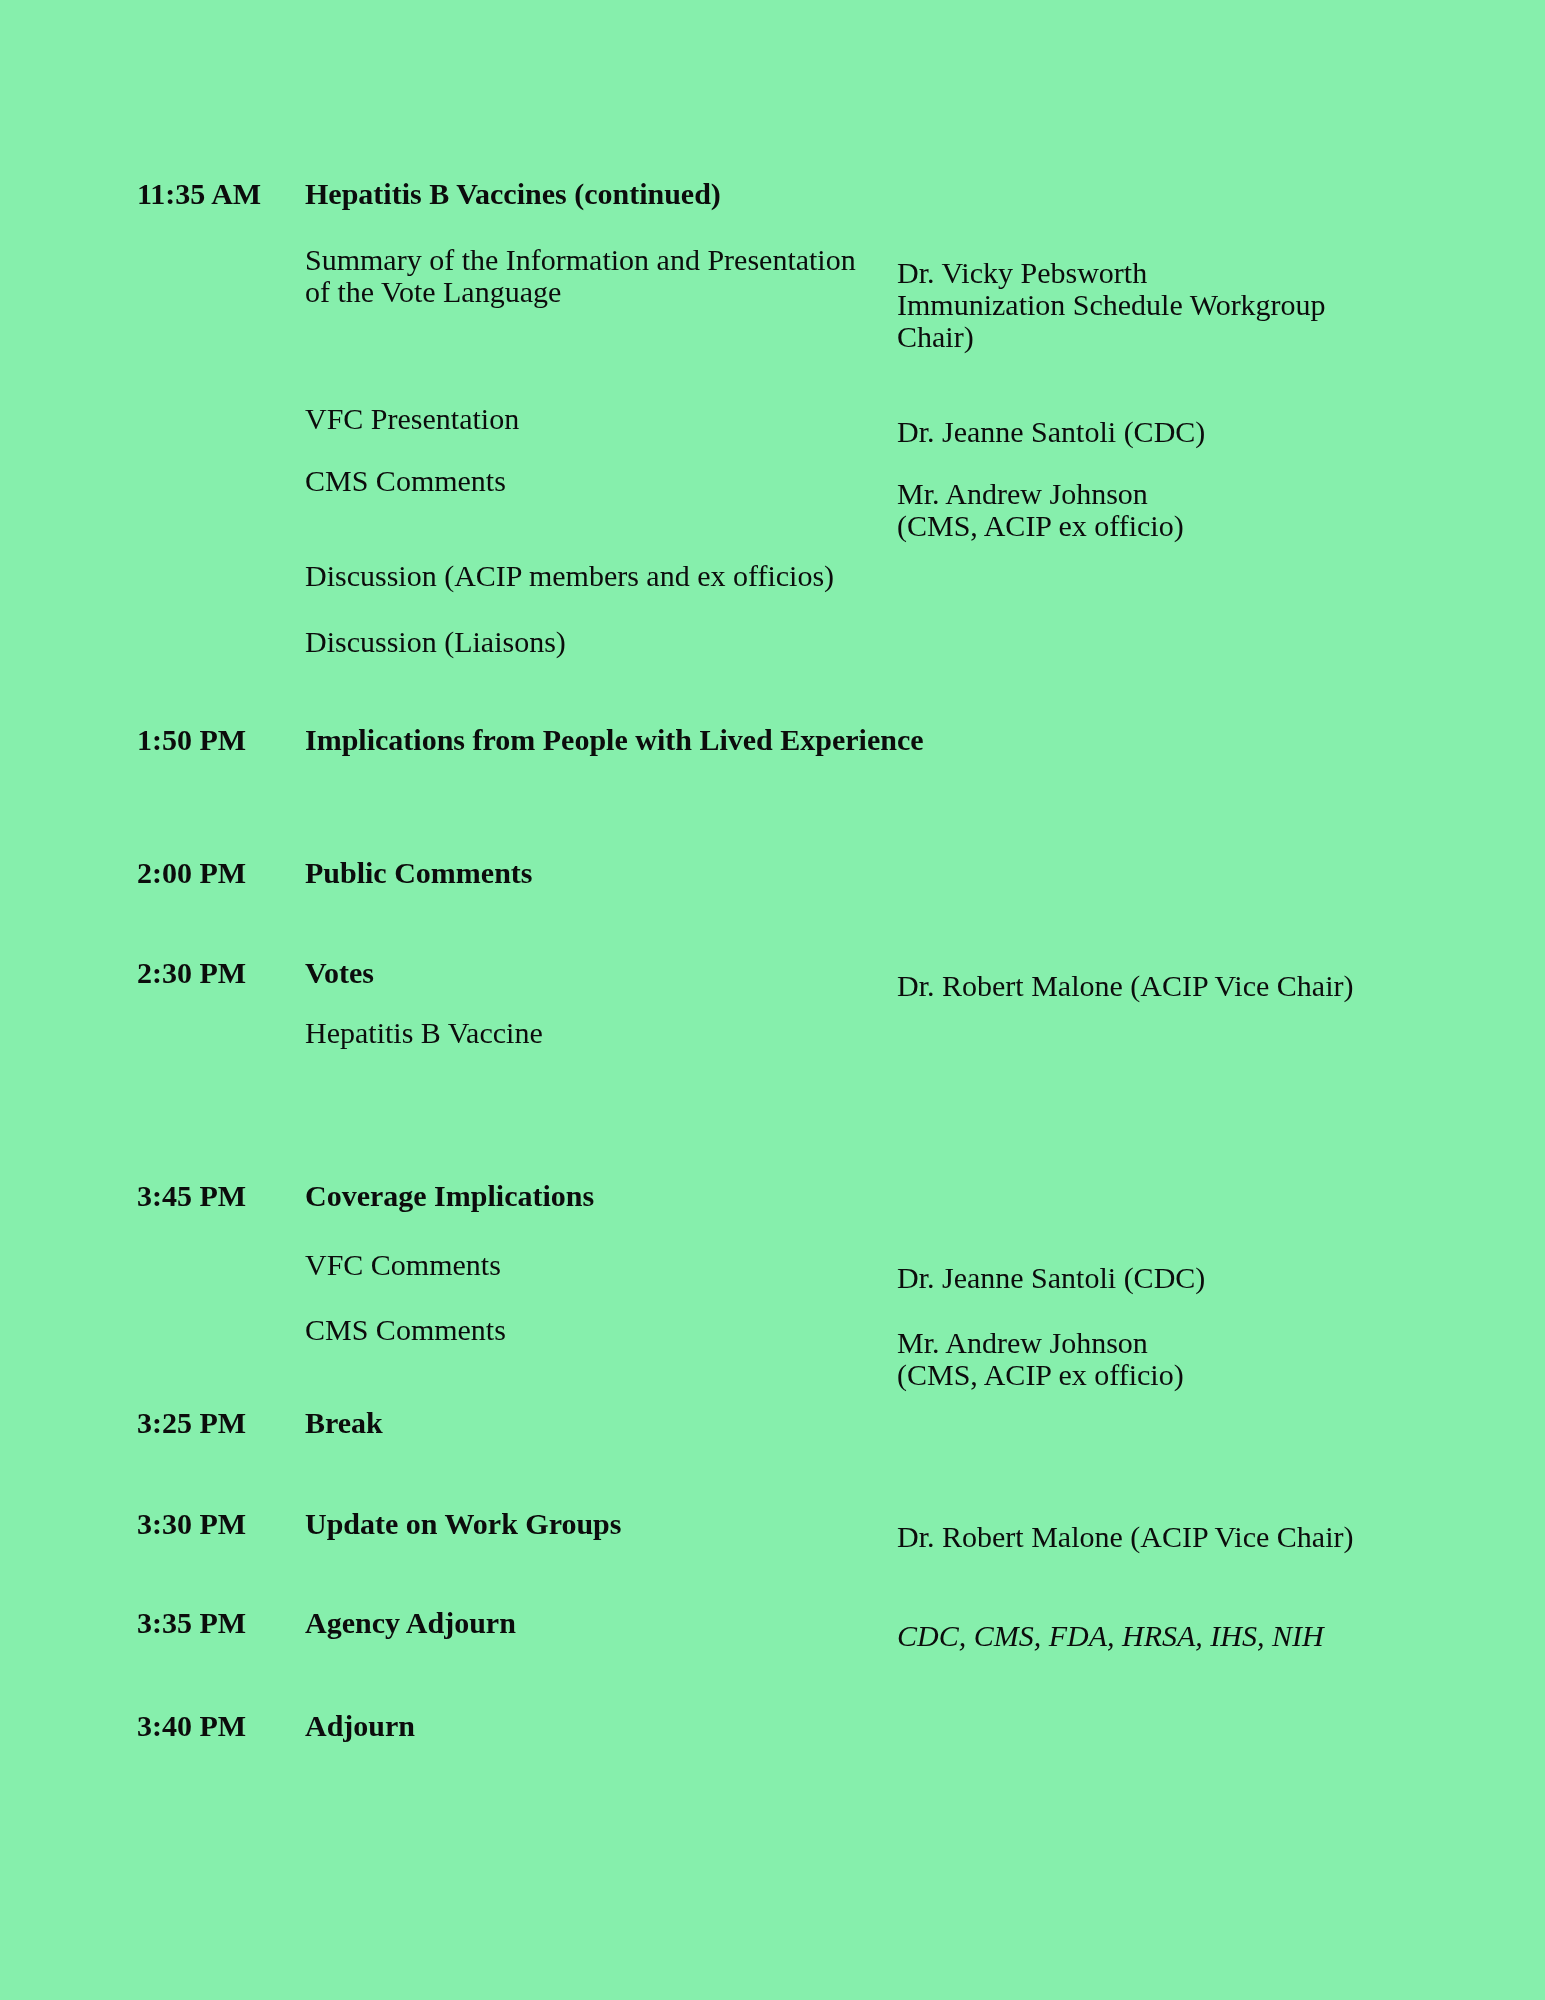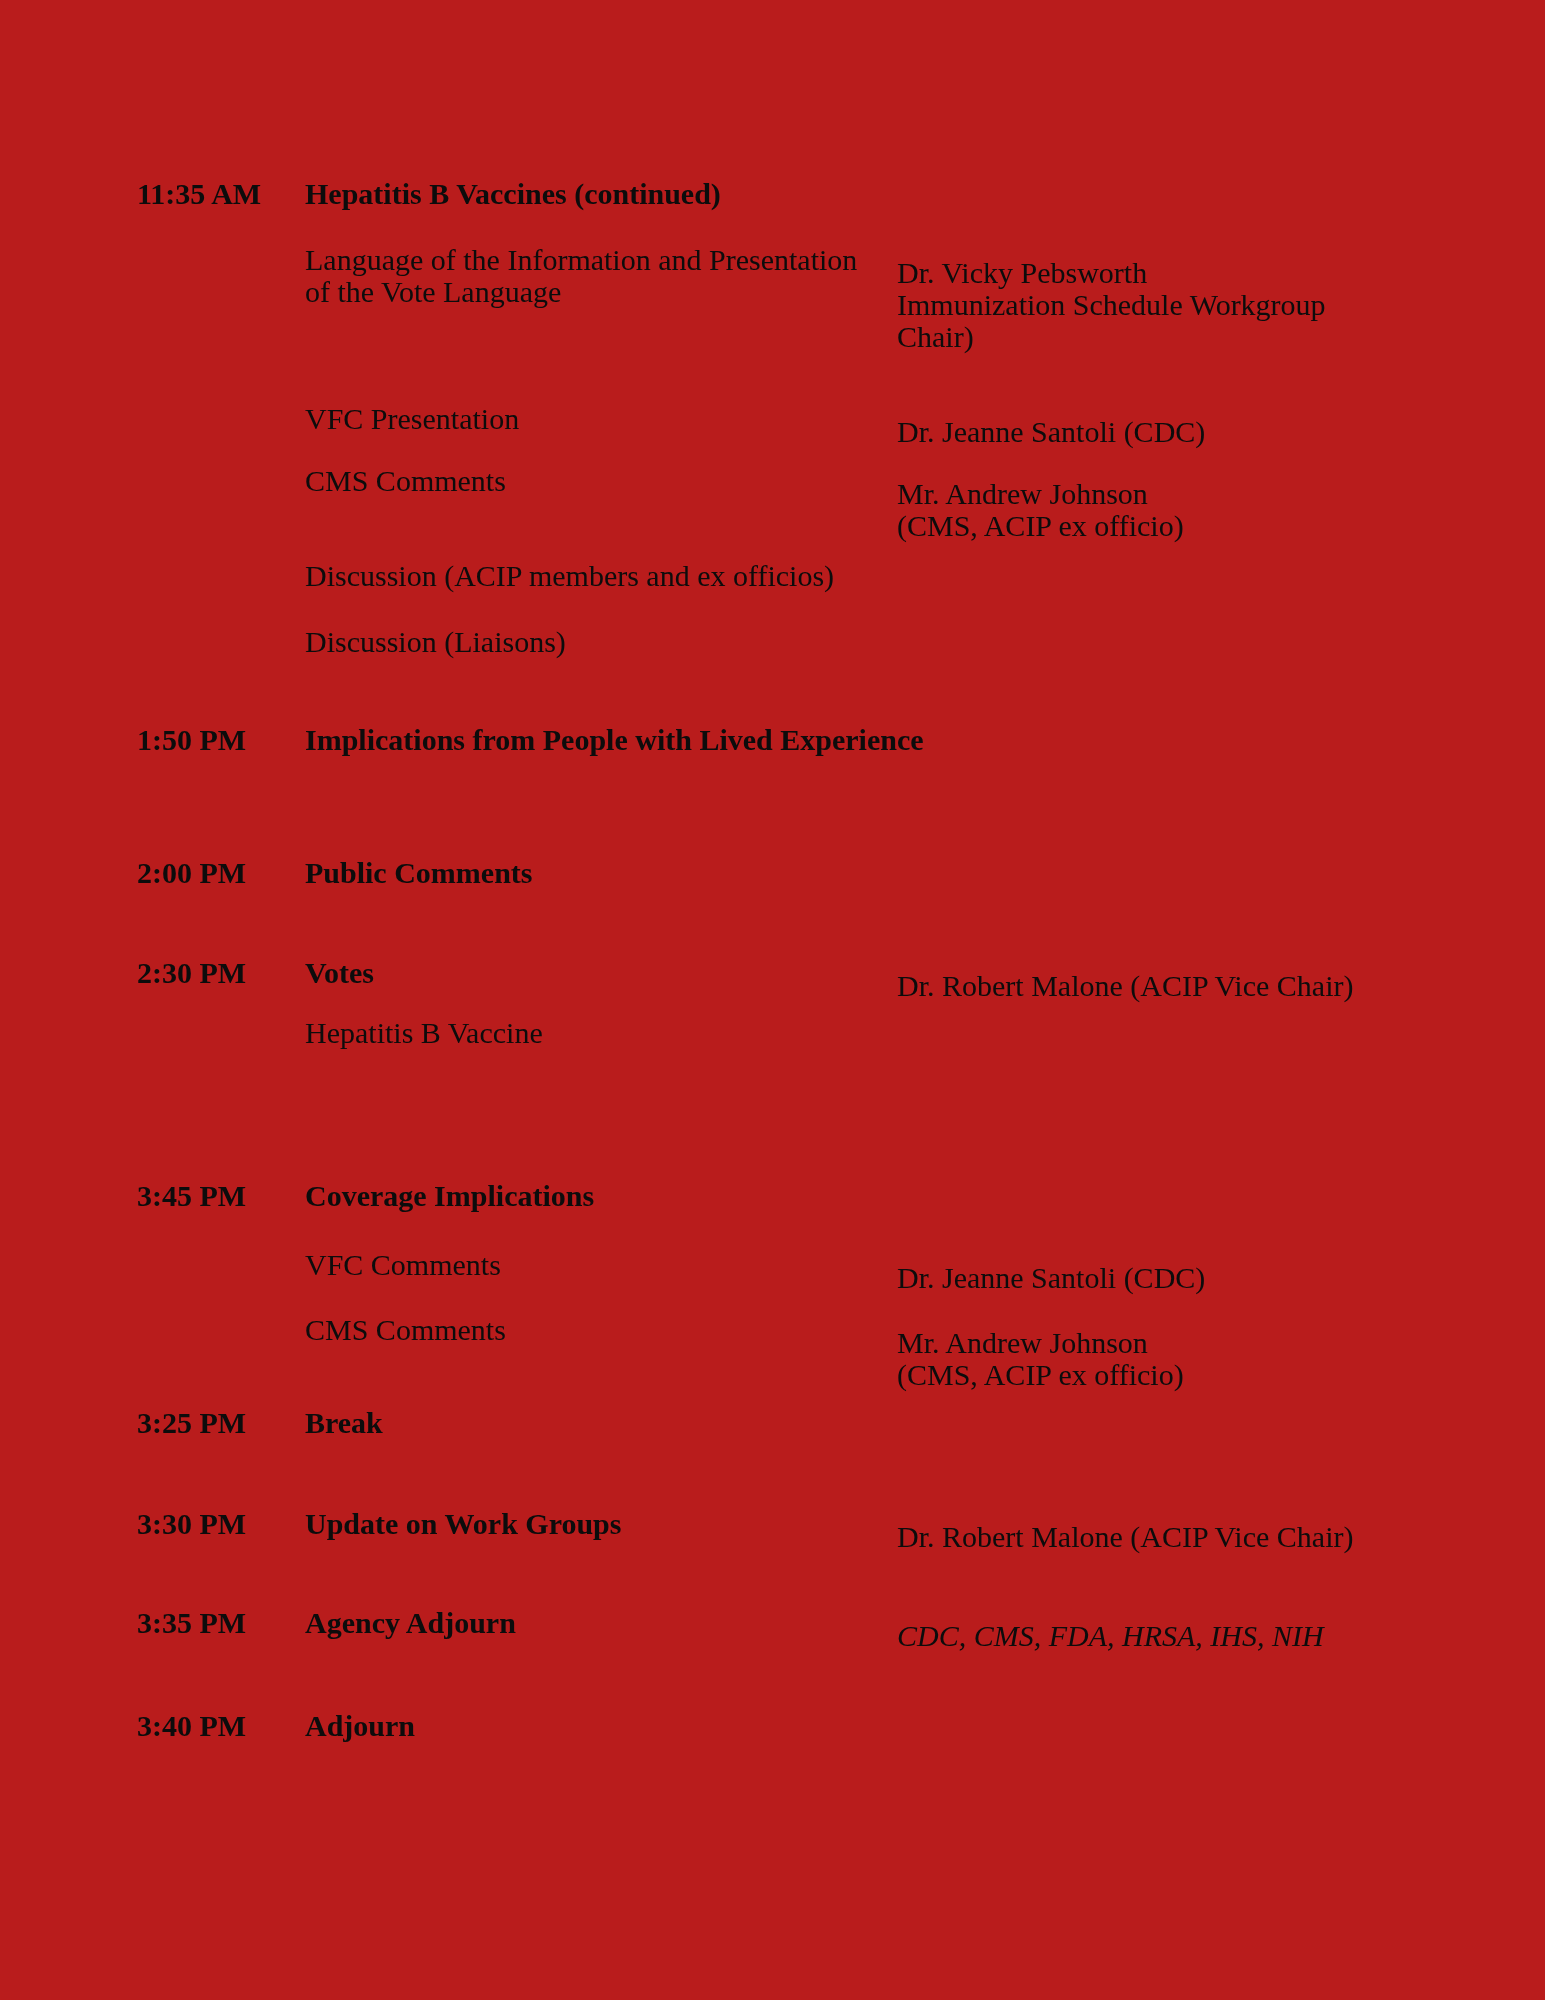--- a/index.html
+++ b/index.html
@@ -1,20 +1,20 @@
 <!DOCTYPE html>
 <html><head>
 <meta charset="utf-8">
 <style>
   html,body{margin:0;padding:0;background:#ffffff;}
   .page{
     position:relative;
     width:1545px;
     height:2000px;
-    background:#b91c1c;
+    background:#86efac;
     font-family:"Liberation Serif", serif;
     font-size:30px;
     line-height:32px;
     color:#0c0c0c;
     overflow:hidden;
   }
   .row{position:absolute;left:0;width:100%;height:32px;}
   .cell{position:absolute;top:0;white-space:nowrap;}
   .time{left:137px;font-weight:700;}
   .sess{left:305px;}
@@ -28,21 +28,21 @@
 
 <div class="page">
 
   <div class="row" style="top:178px">
     <span class="cell time">11:35 AM</span>
     <span class="cell sess b">Hepatitis B Vaccines (continued)</span>
   </div>
 
   <div class="row" style="top:244px">
     <span class="cell sess">
-      <span class="line">Language of the Information and Presentation</span>
+      <span class="line">Summary of the Information and Presentation</span>
       <span class="line">of the Vote Language</span>
     </span>
     <span class="cell pres">
       <span class="line">Dr. Vicky Pebsworth</span>
       <span class="line">Immunization Schedule Workgroup</span>
       <span class="line">Chair)</span>
     </span>
   </div>
 
   <div class="row" style="top:403px">

